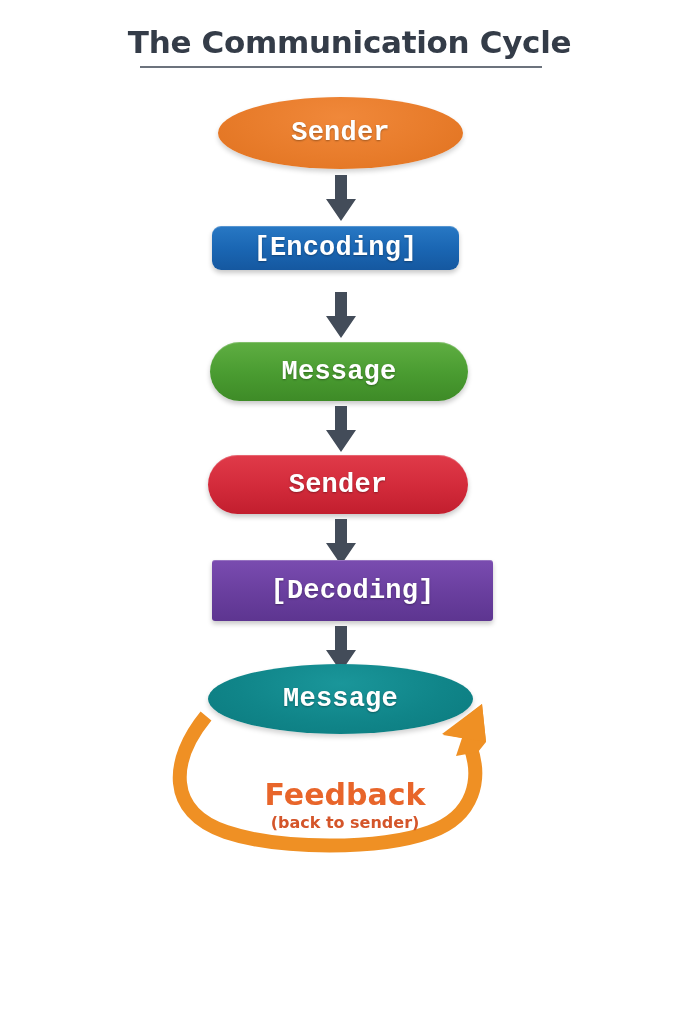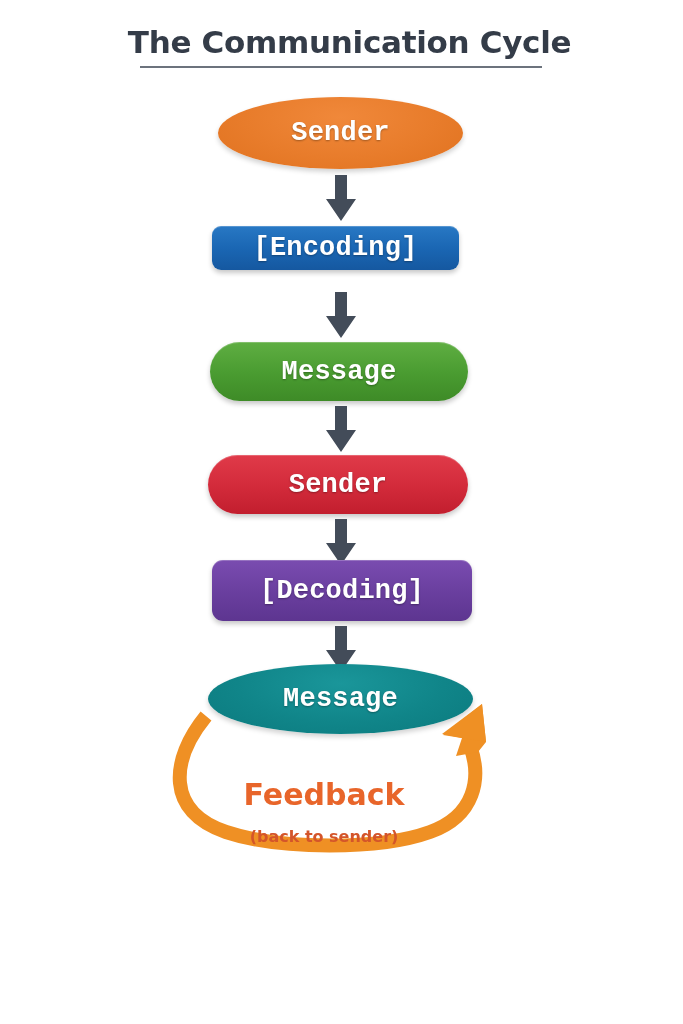--- a/index.html
+++ b/index.html
@@ -93,23 +93,23 @@
     top: 226px;
     width: 247px;
     height: 44px;
     border-radius: 9px;
     background: linear-gradient(180deg, #2878c4 0%, #1a66b3 52%, #1558a0 100%);
     box-shadow: 0 3px 5px rgba(0,0,0,0.22), inset 0 1px 0 rgba(255,255,255,0.22);
   }
   #node-decoding {
     left: 212px;
     top: 560px;
-    width: 260px;
+    width: 281px;
     height: 61px;
-    border-radius: 11px;
+    border-radius: 3px;
     background: linear-gradient(180deg, #7a4cb0 0%, #6a3f9f 52%, #5d3590 100%);
     box-shadow: 0 3px 5px rgba(0,0,0,0.22), inset 0 1px 0 rgba(255,255,255,0.22);
   }
 
   
   #node-message {
     left: 210px;
     top: 342px;
     width: 258px;
     height: 59px;
@@ -147,36 +147,37 @@
     top: 690px;
     width: 420px;
     height: 180px;
   }
   #feedback-text-block {
     position: absolute;
     left: 0;
     top: 778px;
     width: 648px;
     text-align: center;
+    padding-left: 21px;
   }
   #feedback-title {
     font-family: "DejaVu Sans", "Liberation Sans", sans-serif;
     font-size: 30px;
     font-weight: bold;
     color: #e8652a;
     line-height: 34px;
     white-space: nowrap;
   }
   #feedback-sub {
     font-family: "DejaVu Sans", "Liberation Sans", sans-serif;
     font-size: 16px;
     font-weight: bold;
     color: #d4552a;
     line-height: 20px;
-    margin-top: 15px;
+    margin-top: 1px;
     white-space: nowrap;
   }
 </style>
 </head>
 <body>
 
 <div id="canvas">
 
   <div id="title-block">
     <div id="page-title">The Communication Cycle</div>

